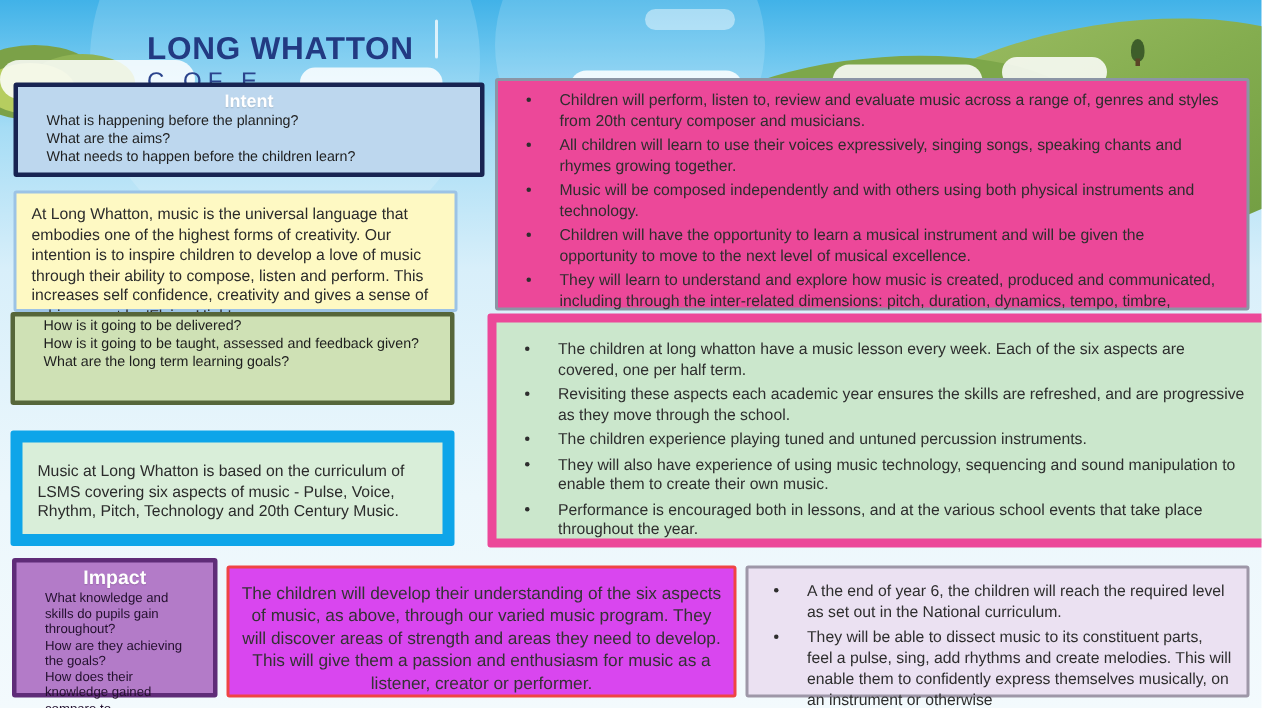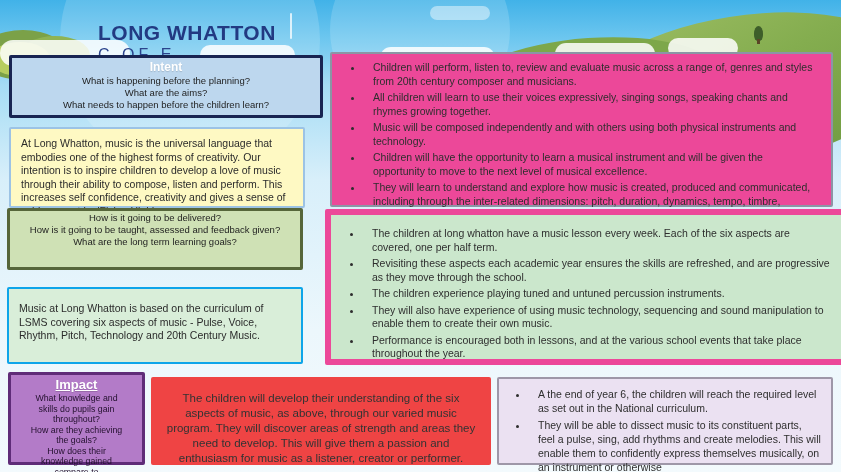--- a/index.html
+++ b/index.html
@@ -46,52 +46,52 @@
   .logo-line2 { font-size: 16px; font-weight: normal; letter-spacing: 4px; color: #2a438c; margin-top: 1px; }
   .header-divider { position: absolute; left: 290px; top: 13px; width: 2px; height: 26px;
     background: rgba(255,255,255,0.75); border-radius: 2px; }
   .tagline { position: absolute; left: 300px; top: 11px; color: #ffffff; font-weight: bold;
     font-size: 13px; line-height: 15px; text-shadow: 0 1px 2px rgba(30,90,140,0.35); }
 
   
   .panel { position: absolute; border-radius: 2px; }
   .q-title { text-align: center; color: #ffffff; font-weight: bold; font-size: 12px;
     padding-top: 2px; text-shadow: 0 1px 1px rgba(0,0,0,0.15); }
-  .q-lines { text-align: center; font-size: 9.5px; line-height: 12px; color: #1e1e1e; padding: 1px 19px; }
+  .q-lines { text-align: left; font-size: 9.5px; line-height: 12px; color: #1e1e1e; padding: 1px 19px; }
   .q-lines .q-line { margin: 0; }
   .bullets { list-style: disc outside; padding: 7px 14px 4px 32px; font-size: 10.5px;
     line-height: 13.5px; color: #2e2e2e; }
   .bullets li { padding-left: 9px; margin-bottom: 3px; }
 
   
   .intent-questions { left: 9px; top: 55px; width: 314px; height: 63px;
     background: #bdd7ee; border: 3px solid #182452; }
   .intent-statement { left: 9px; top: 127px; width: 296px; height: 81px;
     background: #fef9c3; border: 2px solid #9cc3e5;
     font-size: 10.5px; line-height: 13.5px; color: #2b2b2b; padding: 8px 10px; }
   .intent-bullets { left: 330px; top: 52px; width: 503px; height: 155px;
     background: #ec4899; border: 2px solid #8b95a5; }
 
   
   .impl-questions { left: 7px; top: 208px; width: 296px; height: 62px;
     background: #cfe1b5; border: 3px solid #56663a; }
   .impl-statement { left: 7px; top: 287px; width: 296px; height: 77px;
-    background: #d9eed9; border: 2px solid #0ea5e9;
+    background: #d9eed9; border: 8px solid #0ea5e9;
     font-size: 10.5px; line-height: 13.5px; color: #2b2b2b; padding: 13px 10px; }
   .impl-bullets { left: 325px; top: 209px; width: 526px; height: 156px;
     background: #cbe7cc; border: 6px solid #ec4899; }
   .impl-bullets .bullets { padding-top: 12px; }
 
   
   .impact-questions { left: 8px; top: 372px; width: 137px; height: 93px;
     background: #b37bc8; border: 3px solid #5f2c78; }
-  .impact-questions .q-title { font-size: 13px; text-decoration: underline; }
+  .impact-questions .q-title { font-size: 13px; }
   .impact-questions .q-lines { font-size: 8.8px; line-height: 10.5px; color: #23102e; }
   .impact-statement { left: 151px; top: 377px; width: 340px; height: 88px;
-    background: #ef4444; border: 4px solid #ef4444;
+    background: #d946ef; border: 2px solid #ef4444;
     font-size: 11.5px; line-height: 15px; color: #333333; text-align: center; padding: 10px 8px; }
   .impact-bullets { left: 497px; top: 377px; width: 336px; height: 88px;
     background: #ebe1f2; border: 2px solid #9e97a8; }
   .impact-bullets .bullets { font-size: 10.5px; line-height: 14px; padding: 8px 10px 4px 30px; }
 </style>
 </head>
 <body>
 
 <div class="bg">
   <div class="sky-glow glow1"></div>

